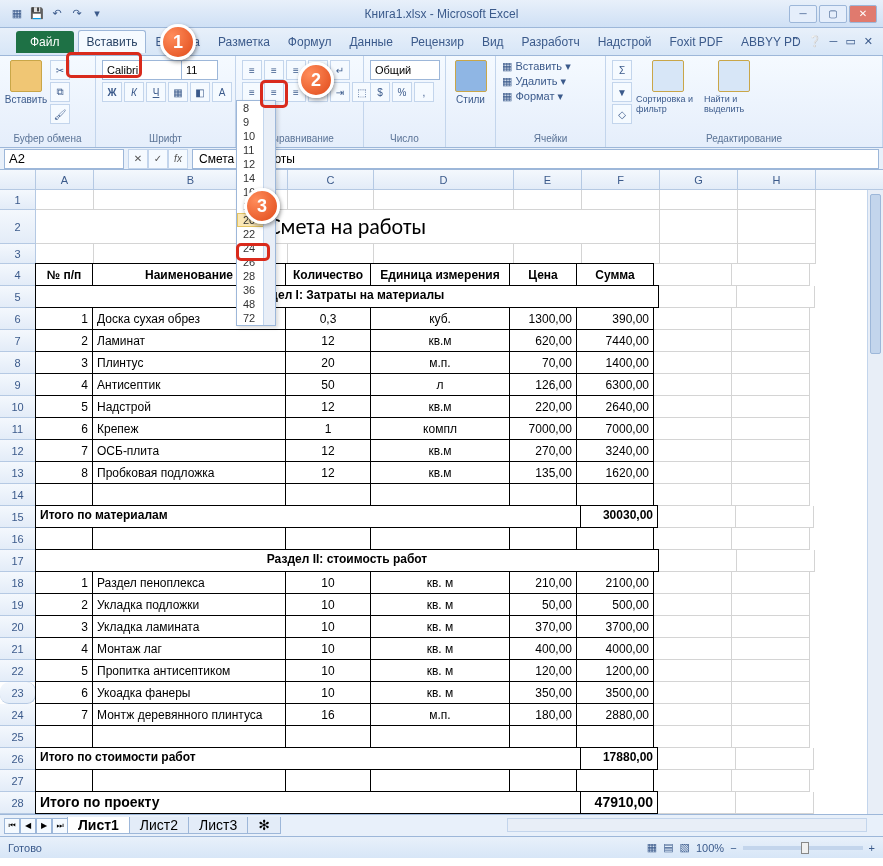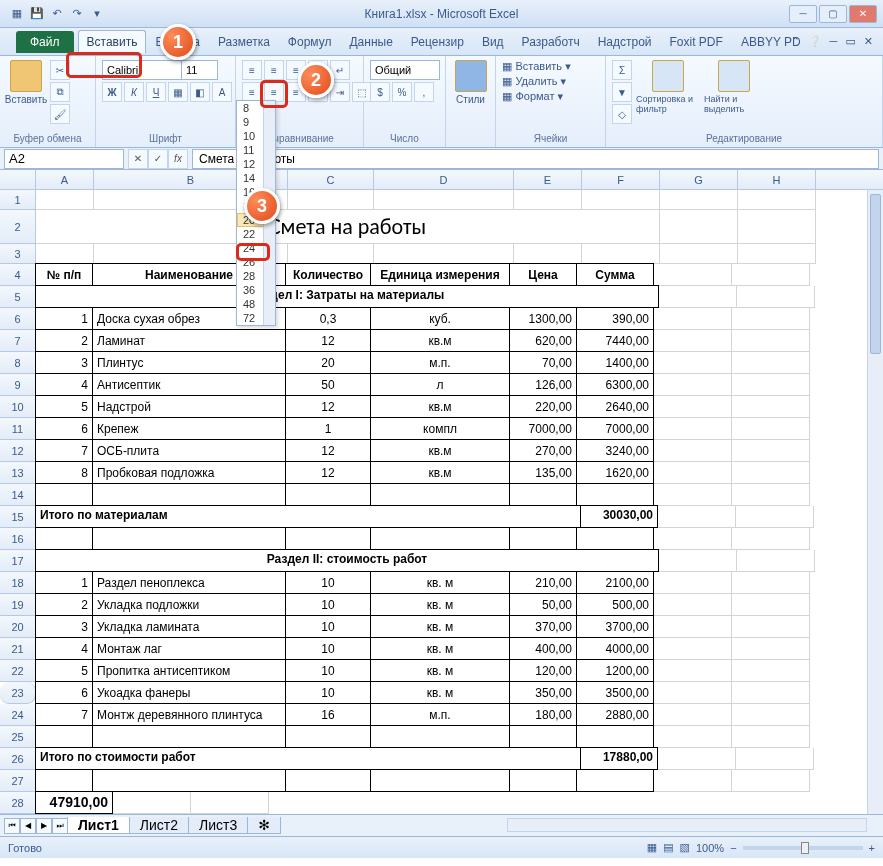--- a/index.html
+++ b/index.html
@@ -564,20 +564,21 @@
         <div class="cell cB b" style="line-height: 18px;"></div>
         <div class="cell cC b" style="line-height: 18px;"></div>
         <div class="cell cD b" style="line-height: 18px;"></div>
         <div class="cell cE b" style="line-height: 18px;"></div>
         <div class="cell cF b" style="line-height: 18px;"></div>
         <div class="cell cG " style="line-height: 18px;"></div>
         <div class="cell cH " style="line-height: 18px;"></div>
       </div>
       <div class="row" style="height: 22px;">
         <div class="rowhdr" style="line-height: 22px;">28</div>
+        <div class="cell b bold" style="width: 546px; font-size: 14px;">Итого по проекту</div>
         <div class="cell cF b bold hr" style="font-size: 14px;">47910,00</div>
         <div class="cell cG"></div>
         <div class="cell cH"></div>
       </div>
     </div>
   <div class="grid-scroll-v">
       <div class="thumb"></div>
     </div>
 </div>
 

